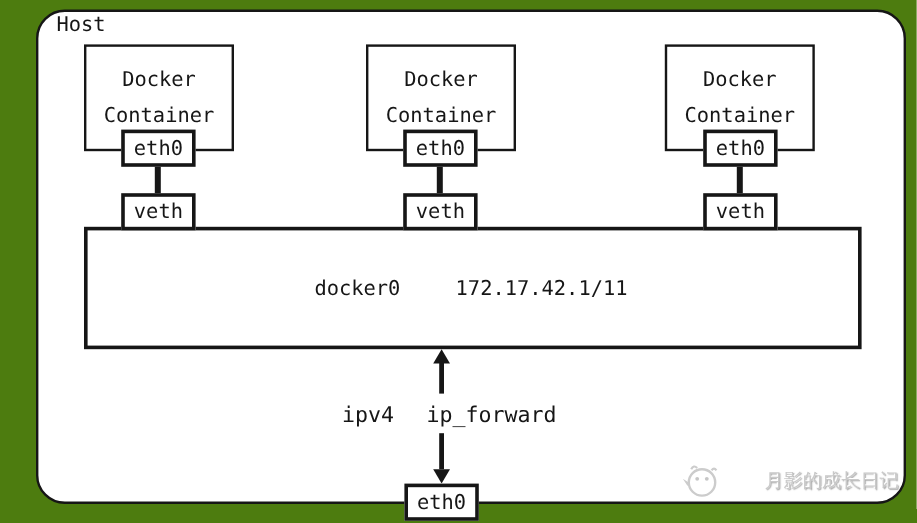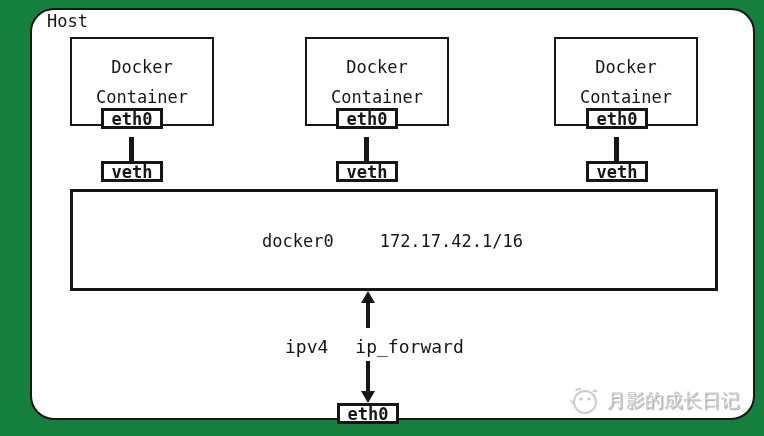--- a/index.html
+++ b/index.html
@@ -1,19 +1,19 @@
 <!DOCTYPE html>
 <html><head>
 <meta charset="utf-8">
 <style>
   html,body{margin:0;padding:0;background:#ffffff;}
   #canvas{
     position:relative;
     width:764px;height:436px;
-    background:#15803d;
+    background:#4d7c0f;
     font-family:"DejaVu Sans Mono","Liberation Mono",monospace;
     color:#161616;
     overflow:hidden;
   }
   .abs{position:absolute;box-sizing:border-box;}
   
   .host-box{
     left:30px;top:8px;width:725px;height:412px;
     border:2px solid #161616;border-radius:24px;background:#ffffff;
   }
@@ -22,33 +22,32 @@
   .bridge-box{
     left:70px;top:189px;width:648px;height:102px;
     border:3px solid #161616;background:#ffffff;
   }
   .bridge-label{
     left:262px;top:229px;display:flex;gap:46px;
     font-size:17px;line-height:24px;white-space:pre;
   }
   
   .container-box{
-    top:37px;width:144px;height:89px;
+    top:37px;width:125px;height:89px;
     border:2px solid #161616;background:#ffffff;
     display:flex;flex-direction:column;align-items:center;justify-content:center;
     font-size:17px;line-height:30px;text-align:center;
   }
   .c1{left:70px}.c2{left:305px}.c3{left:554px}
   
   .iface-box{
-    width:62px;height:21px;
+    width:62px;height:31px;
     border:3px solid #161616;background:#ffffff;
     display:flex;align-items:center;justify-content:center;
     font-size:17px;
-    font-weight:bold;
   }
   .eth-row{top:108px}
   .veth-row{top:161px}
   .i1{left:101px}.i2{left:336px}.i3{left:586px}
   .host-eth{left:337px;top:403px;}
   
   .connector{width:5px;top:137px;height:40px;background:#161616;}
   .k1{left:129px}.k2{left:364px}.k3{left:614px}
   
   .arrow-line{left:366px;width:4px;background:#161616;}
@@ -62,38 +61,39 @@
     left:285px;top:336px;display:flex;gap:27px;
     font-size:18px;line-height:22px;white-space:pre;
   }
   
   .watermark{
     left:566px;top:384px;display:flex;align-items:center;gap:5px;
     color:#c6c6c6;
   }
   .watermark-text{
     font-family:Liberation Sans, sans-serif;
-    font-size:19px;letter-spacing:0px;
+    font-size:16px;letter-spacing:0px;
     color:#c9c9c9;
     text-shadow:-1px -1px 0 #ffffff,1px 1px 1px #a8a8a8;
     white-space:nowrap;
+    margin-left:30px;
   }
 </style>
 </head>
 <body>
 
 <div id="canvas">
 
   <div class="abs host-box"></div>
   <div class="abs host-label">Host</div>
 
   <div class="abs bridge-box"></div>
   <div class="abs bridge-label">
     <span>docker0</span>
-    <span>172.17.42.1/16</span>
+    <span>172.17.42.1/11</span>
   </div>
 
   <div class="abs connector k1"></div>
   <div class="abs connector k2"></div>
   <div class="abs connector k3"></div>
 
   <div class="abs container-box c1">
     <span>Docker</span>
     <span>Container</span>
   </div>

